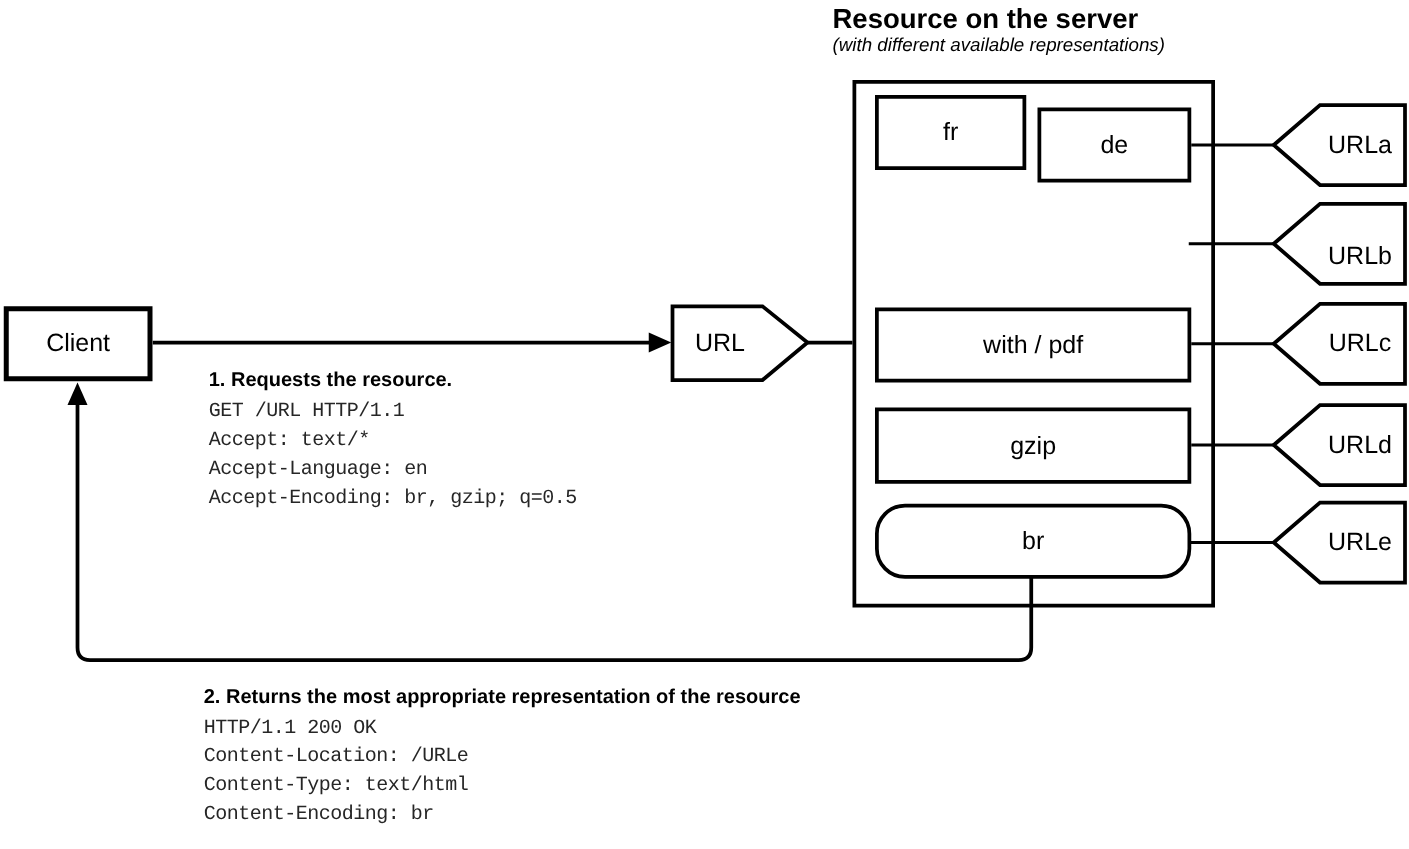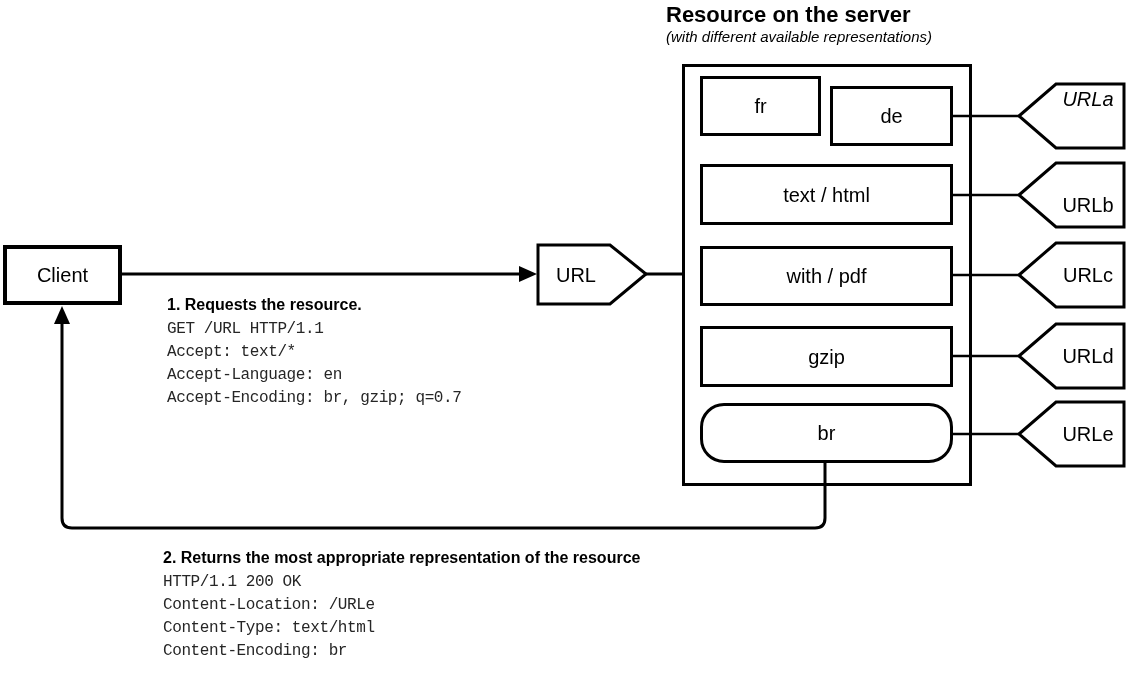--- a/index.html
+++ b/index.html
@@ -54,21 +54,21 @@
   .float-label {
     position: absolute;
     display: flex;
     align-items: center;
     justify-content: center;
     font-size: 20px;
     line-height: 1;
   }
   .url-node-label { left: 540px; top: 246px; width: 72px; height: 58px; }
   .tag-label { left: 1052px; width: 72px; height: 28px; }
-  .tag-a { top: 85px; font-style: italic; }
+  .tag-a { top: 102px; }
   .tag-b { top: 191px; }
   .tag-c { top: 261px; }
   .tag-d { top: 342px; }
   .tag-e { top: 420px; }
   .server-title {
     position: absolute;
     left: 666px; top: 2px;
     font-size: 22px;
     font-weight: bold;
     line-height: 26px;
@@ -143,23 +143,20 @@
   <div class="float-label url-node-label">URL</div>
 
   <div class="server-outline"></div>
 
   <div class="node-box repr-fr">
     <span>fr</span>
   </div>
   <div class="node-box repr-de">
     <span>de</span>
   </div>
-  <div class="node-box repr-html">
-    <span>text / html</span>
-  </div>
   <div class="node-box repr-pdf">
     <span>with / pdf</span>
   </div>
   <div class="node-box repr-gzip">
     <span>gzip</span>
   </div>
   <div class="node-box repr-br">
     <span>br</span>
   </div>
 
@@ -167,21 +164,21 @@
   <div class="float-label tag-label tag-b">URLb</div>
   <div class="float-label tag-label tag-c">URLc</div>
   <div class="float-label tag-label tag-d">URLd</div>
   <div class="float-label tag-label tag-e">URLe</div>
 
   <div class="annotation annotation-request">
     <div class="ann-heading">1. Requests the resource.</div>
     <div class="code-line">GET /URL HTTP/1.1</div>
     <div class="code-line">Accept: text/*</div>
     <div class="code-line">Accept-Language: en</div>
-    <div class="code-line">Accept-Encoding: br, gzip; q=0.7</div>
+    <div class="code-line">Accept-Encoding: br, gzip; q=0.5</div>
   </div>
 
   <div class="annotation annotation-response">
     <div class="ann-heading">2. Returns the most appropriate representation of the resource</div>
     <div class="code-line">HTTP/1.1 200 OK</div>
     <div class="code-line">Content-Location: /URLe</div>
     <div class="code-line">Content-Type: text/html</div>
     <div class="code-line">Content-Encoding: br</div>
   </div>
 

